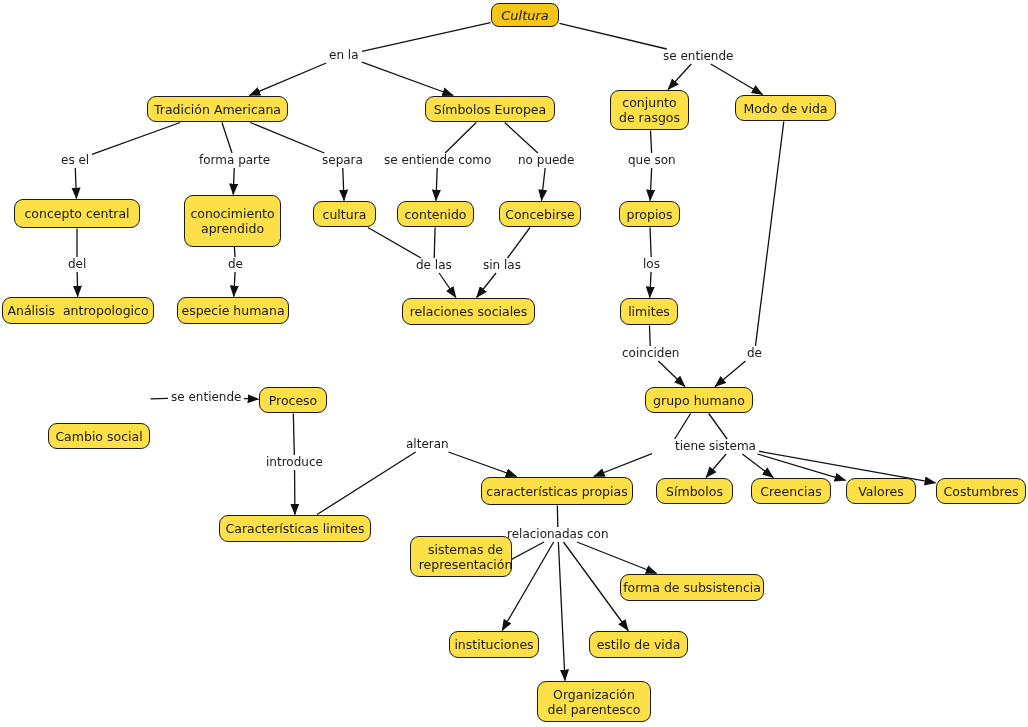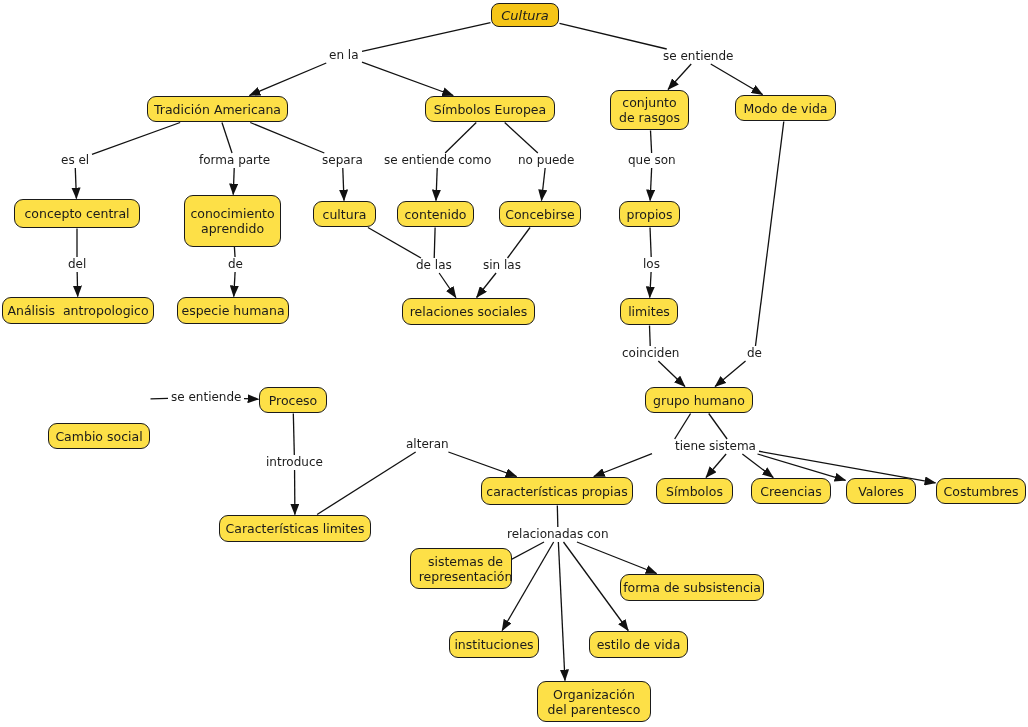--- a/index.html
+++ b/index.html
@@ -144,21 +144,21 @@
       <div class="node" style="left: 620px; top: 298px; width: 58px; height: 27px;">limites</div>
       <div class="node" style="left: 48px; top: 387px; width: 102px; height: 26px; margin-top: 36px;">Cambio social</div>
       <div class="node" style="left: 259px; top: 387px; width: 68px; height: 26px;">Proceso</div>
       <div class="node" style="left: 645px; top: 387px; width: 108px; height: 26px;">grupo humano</div>
       <div class="node" style="left: 219px; top: 515px; width: 152px; height: 27px;">Características limites</div>
       <div class="node" style="left: 481px; top: 477px; width: 152px; height: 28px;">características propias</div>
       <div class="node" style="left: 656px; top: 478px; width: 77px; height: 26px;">Símbolos</div>
       <div class="node" style="left: 751px; top: 478px; width: 80px; height: 26px;">Creencias</div>
       <div class="node" style="left: 846px; top: 478px; width: 70px; height: 26px;">Valores</div>
       <div class="node" style="left: 936px; top: 478px; width: 90px; height: 26px;">Costumbres</div>
-      <div class="node two-line" style="left: 410px; top: 548px; width: 102px; height: 41px; padding-left: 16px;">sistemas de
+      <div class="node two-line" style="left: 410px; top: 536px; width: 102px; height: 41px; padding-left: 16px;">sistemas de
 representación</div>
       <div class="node" style="left: 620px; top: 574px; width: 144px; height: 27px;">forma de subsistencia</div>
       <div class="node" style="left: 449px; top: 631px; width: 90px; height: 27px;">instituciones</div>
       <div class="node" style="left: 589px; top: 631px; width: 99px; height: 27px;">estilo de vida</div>
       <div class="node two-line" style="left: 509px; top: 681px; width: 114px; height: 41px; margin-left: 28px;">Organización
 del parentesco</div>
     </div>
   <div id="labels-group">
       <div class="edge-label" style="left: 327px; top: 49px;">en la</div>
       <div class="edge-label" style="left: 661px; top: 50px;">se entiende</div>

